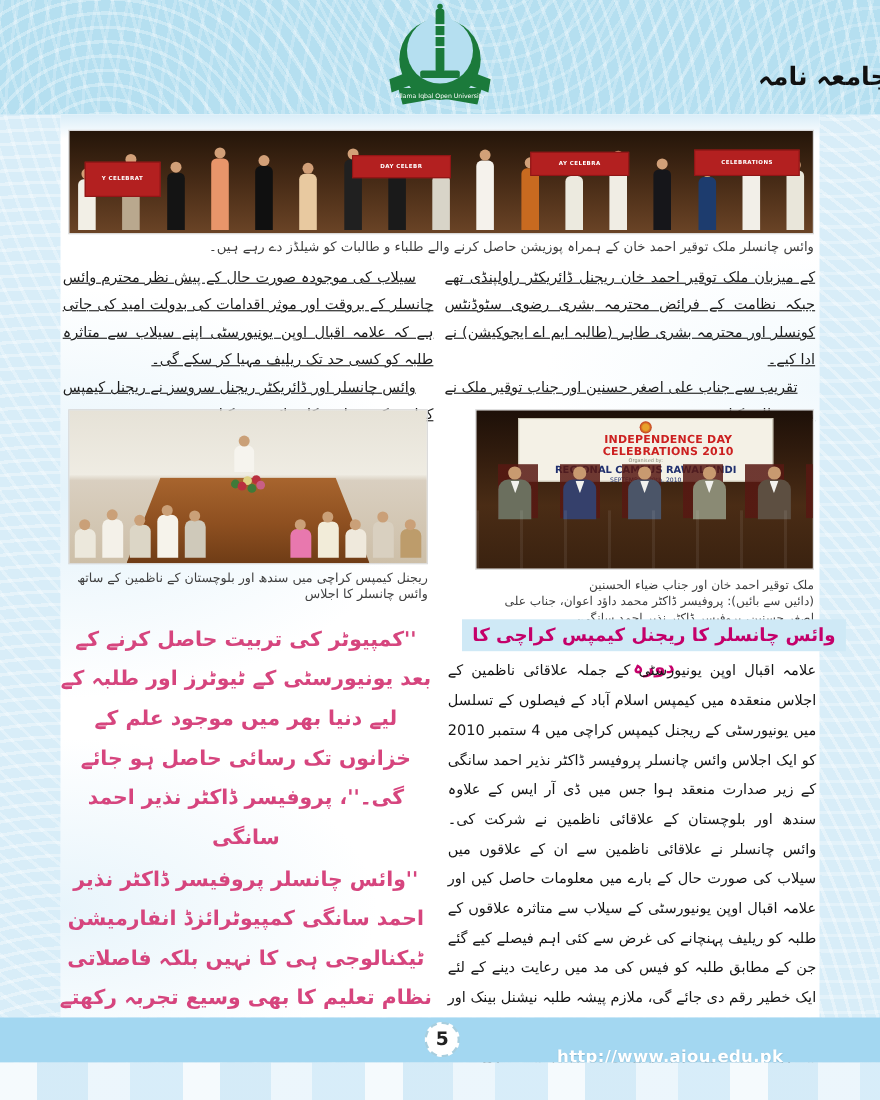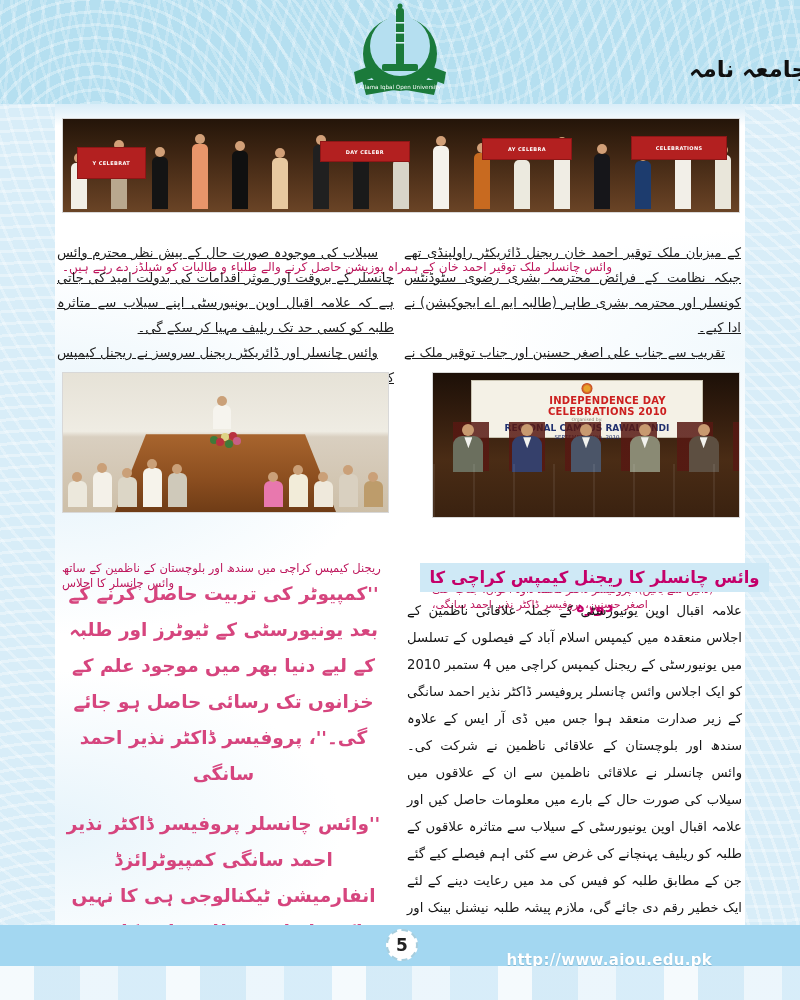--- a/index.html
+++ b/index.html
@@ -37,21 +37,21 @@
   .photo{border:1px solid #d8d8d8;box-sizing:border-box;overflow:hidden;}
   .award-photo{left:62px;top:118px;width:678px;height:95px;
     background:linear-gradient(#241509 0%, #3c2412 34%, #57361d 72%, #6a4426 100%);}
   .banner-people{position:absolute;left:8px;right:8px;bottom:3px;height:72px;
     display:flex;justify-content:space-between;align-items:flex-end;}
   .bfig{width:16px;border-radius:5px 5px 0 0;position:relative;flex:0 0 auto;}
   .bfig::before{content:"";position:absolute;top:-10px;left:3px;width:10px;height:10px;border-radius:50%;background:#d2a078;}
   .red-sign{position:absolute;background:#b32020;color:#fff;font-size:5px;font-weight:bold;
     letter-spacing:.4px;display:flex;align-items:center;justify-content:center;
     white-space:nowrap;overflow:hidden;border:1px solid #8e1616;}
-  .caption{direction:rtl;text-align:left;color:#be185d;font-size:11.5px;line-height:15px;margin-top:43px;}
+  .caption{direction:rtl;text-align:right;color:#404040;font-size:11.5px;line-height:15px;}
   .award-caption{left:62px;top:217px;width:678px;font-size:12px;}
   
   .ucol{direction:rtl;text-align:justify;color:#1b1b1b;font-size:13.2px;line-height:25px;}
   .ucol p{margin:0;text-decoration:underline;}
   .ucol p.ind{text-indent:16px;}
   .col-right{left:404px;top:240px;width:337px;}
   .col-left{left:57px;top:240px;width:337px;}
   
   .meeting-photo{left:62px;top:372px;width:327px;height:141px;
     background:linear-gradient(#e6e2d7 0%, #efece3 42%, #d9cfc0 46%, #cdbfa8 100%);}
@@ -91,21 +91,21 @@
     background-image:repeating-linear-gradient(90deg, rgba(255,255,255,.07) 0 2px, transparent 2px 40px);}
   .panel-caption{left:432px;top:524px;width:308px;font-size:11px;}
   
   .section-heading{left:420px;top:563px;width:349px;height:29px;background:#cfe9f6;
     direction:rtl;text-align:center;line-height:29px;font-size:16.5px;font-weight:bold;color:#c4006a;}
   .article-body{left:407px;top:597px;width:335px;direction:rtl;text-align:justify;
     color:#151515;font-size:13.2px;line-height:27px;}
   
   .quote-block{left:50px;top:562px;width:347px;direction:rtl;text-align:center;color:#d6457e;
     font-size:18.5px;line-height:36px;font-weight:bold;}
-  .quote-block p{margin:14px;}
+  .quote-block p{margin:2px;}
   
   .footer-band{left:0;top:925px;width:800px;height:41px;background:#a3d7f1;}
   .page-badge{left:386px;top:929px;width:32px;height:32px;border-radius:50%;background:#ffffff;
     border:2px dashed #a8cede;box-sizing:border-box;text-align:center;line-height:28px;
     font-size:17px;color:#222;font-weight:bold;}
   .site-url{top:938px;right:88px;color:#ffffff;font-weight:bold;font-size:15px;letter-spacing:.3px;
     text-shadow:0 1px 1px rgba(90,140,170,.5);margin-top:13px;}
   .footer-stripes{left:0;top:966px;width:800px;height:34px;background-color:#e2f1fa;
     background-image:repeating-linear-gradient(90deg, rgba(255,255,255,.65) 0 34px, rgba(188,224,243,.35) 34px 80px, rgba(255,255,255,.35) 80px 118px, rgba(203,232,248,.45) 118px 166px);}
 </style>

